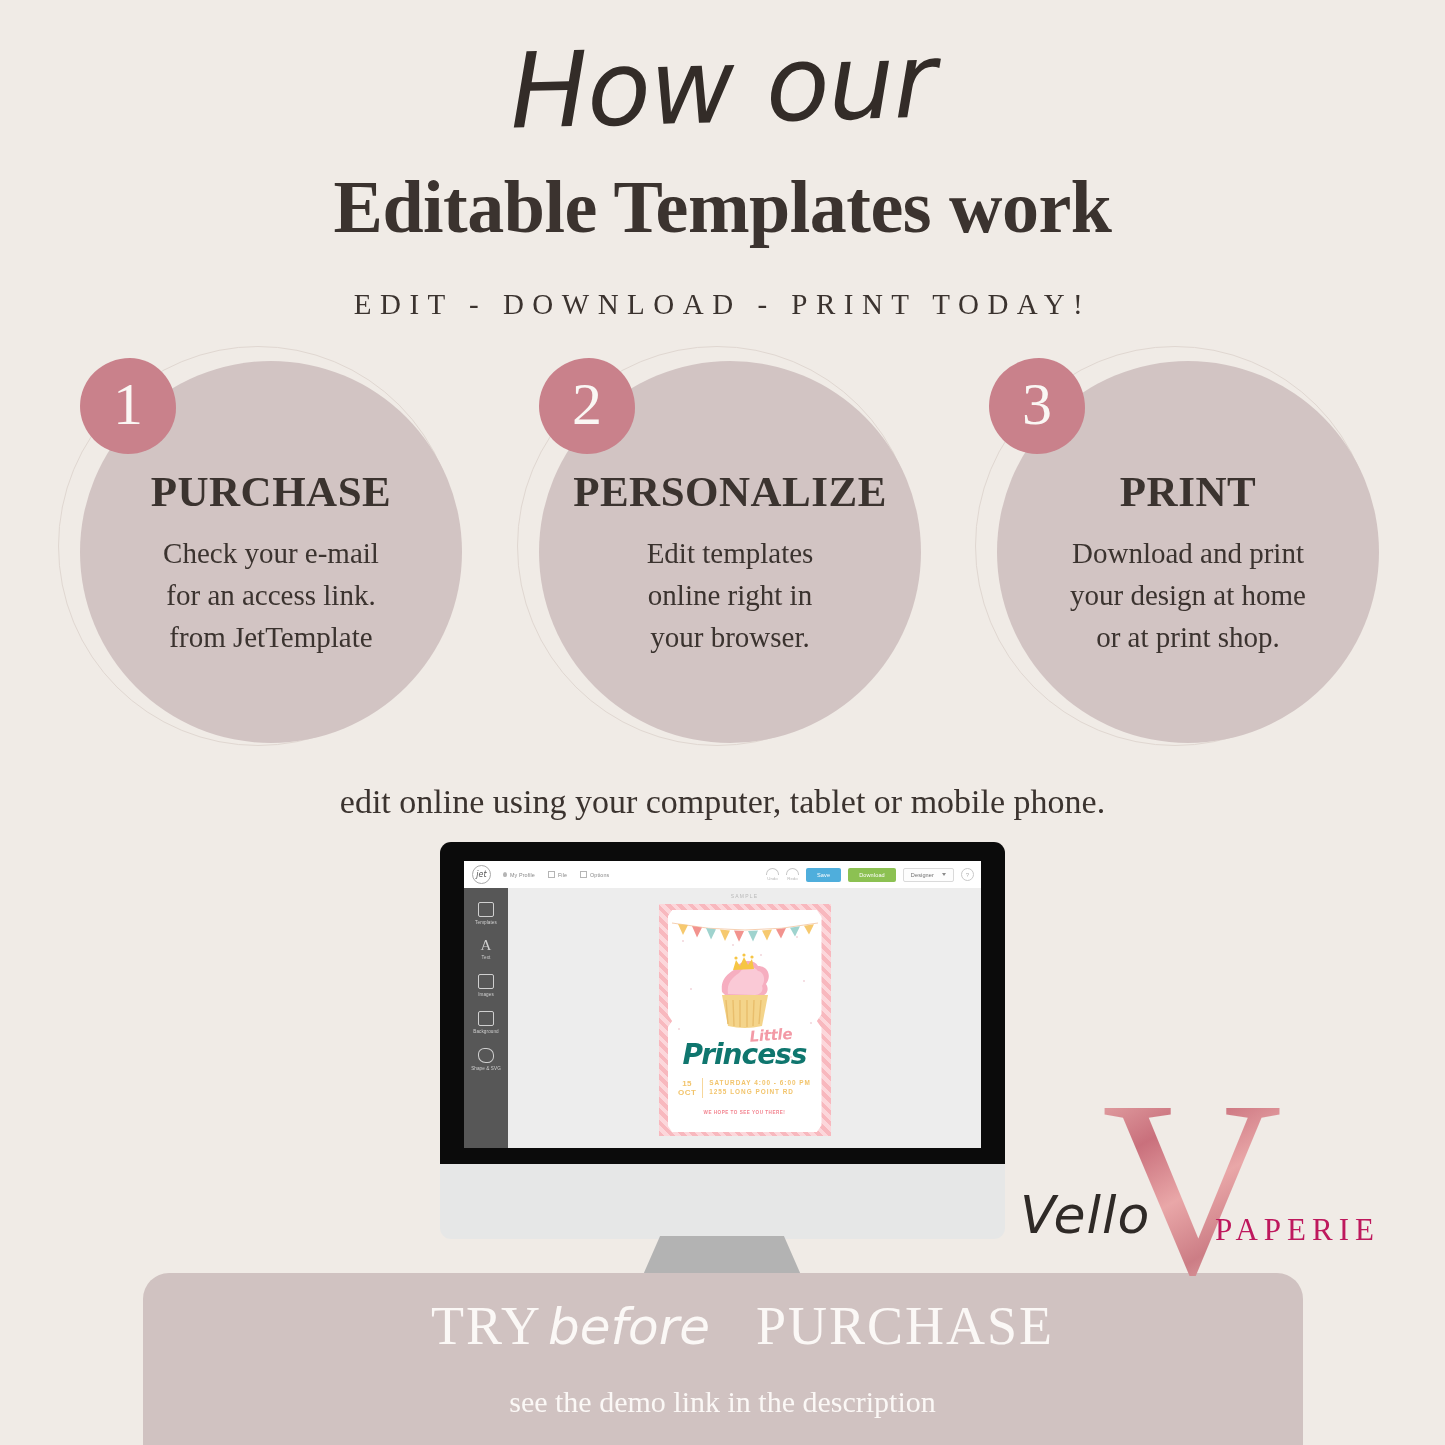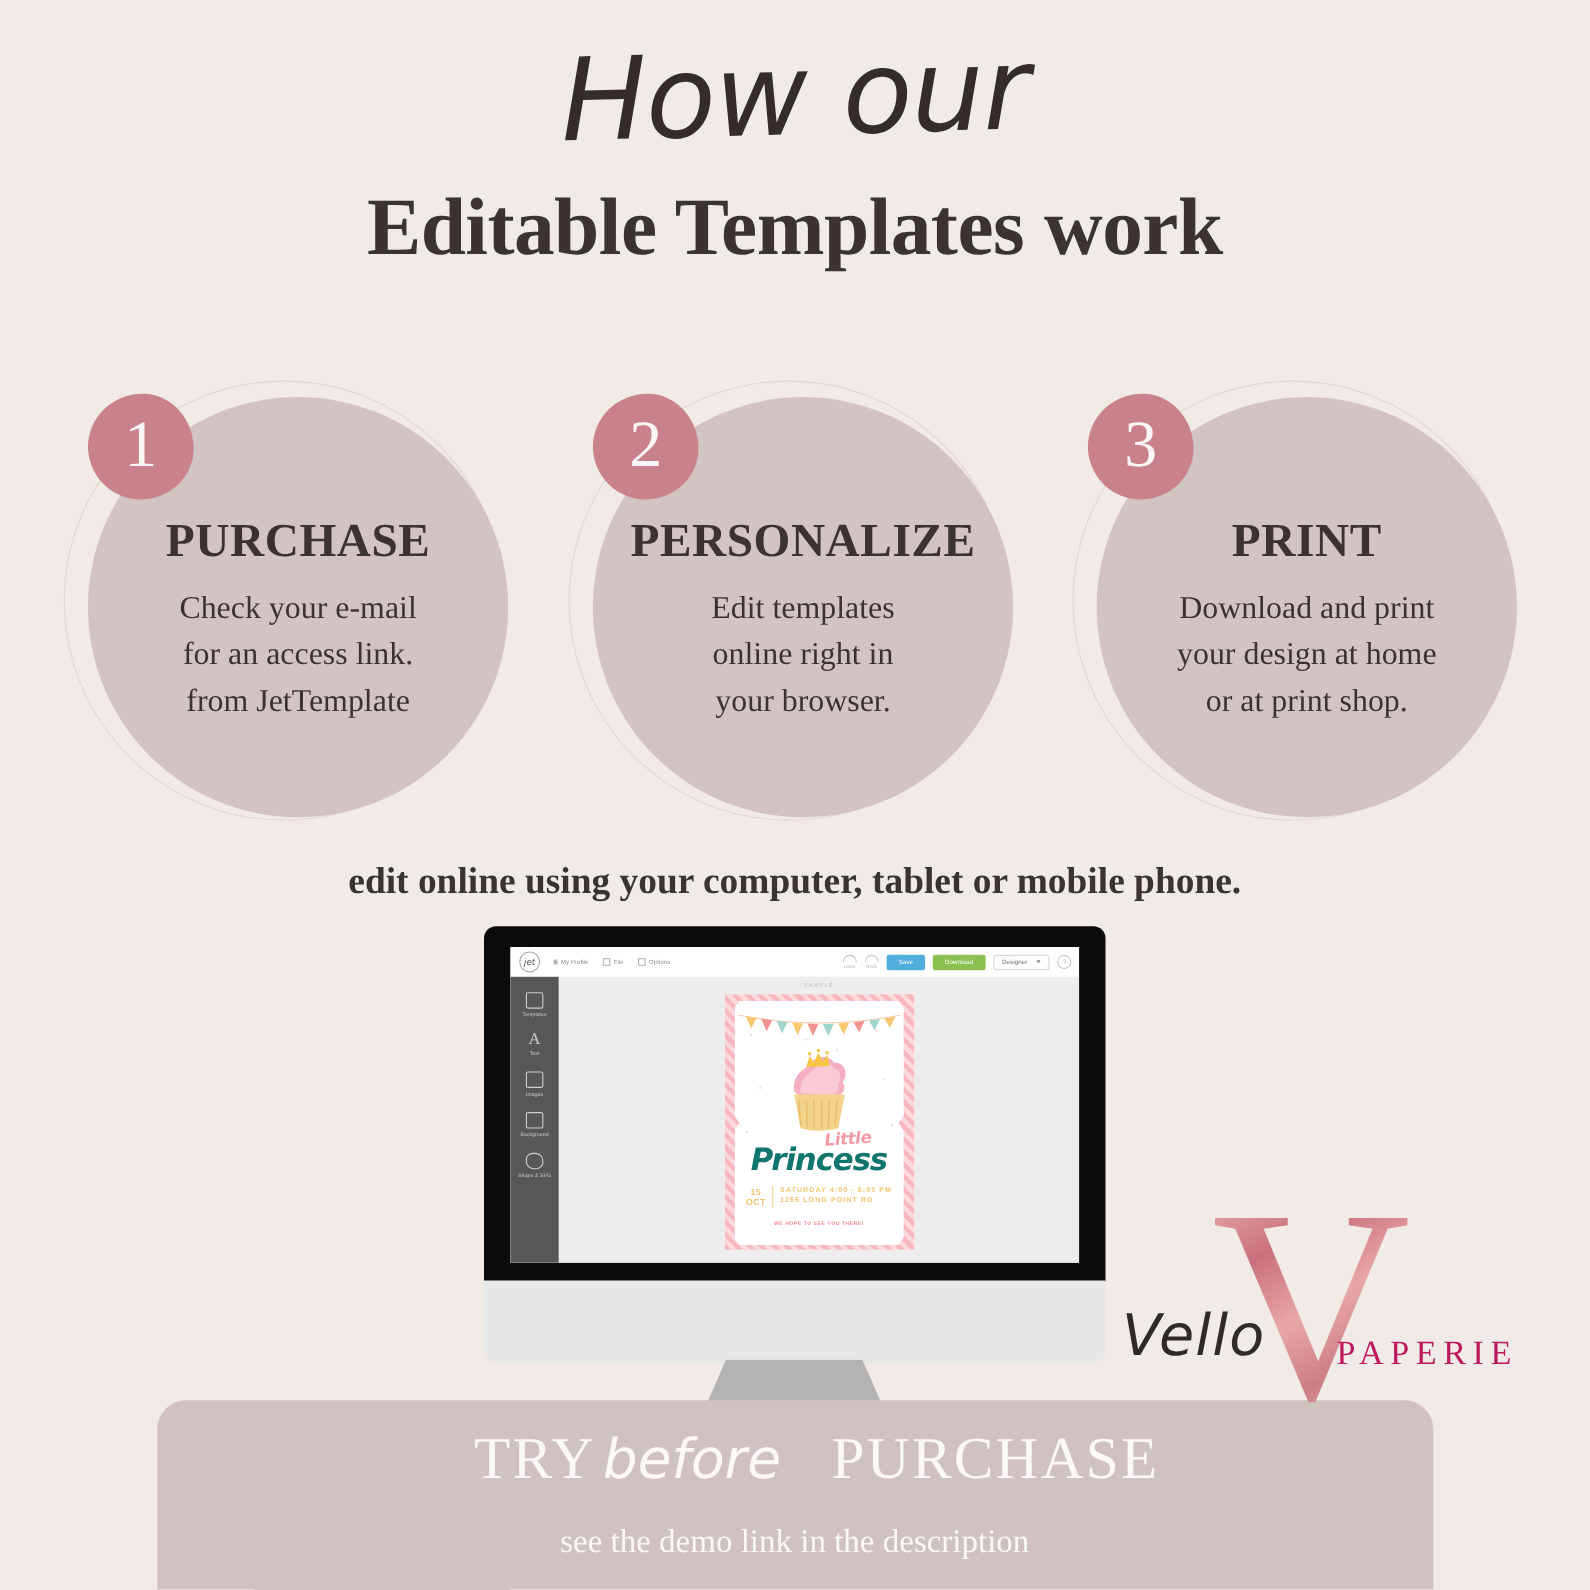--- a/index.html
+++ b/index.html
@@ -78,21 +78,21 @@
   .step-desc{
     font-family:"Liberation Serif", serif;
     font-size:29px;line-height:1.45;color:#3B332F;
     text-align:center;white-space:pre-line;
   }
 
   
   .caption{
     position:absolute;top:783px;left:0;width:100%;text-align:center;
     font-family:"Liberation Serif", serif;
-    font-size:34px;color:#3B332F;font-weight:bold;
+    font-size:34px;color:#3B332F;
   }
 
   
   .monitor{position:absolute;left:440px;top:842px;width:565px;height:415px;}
   .bezel{
     position:absolute;left:0;top:0;width:565px;height:325px;
     background:#0B0B0B;border-radius:11px 11px 3px 3px;
   }
   .chin{
     position:absolute;left:0;top:322px;width:565px;height:75px;
@@ -271,20 +271,21 @@
     color:#be185d;letter-spacing:6px;
   }
 </style>
 </head>
 <body>
 
 <div class="stage">
 
   <div class="hdr-script">How our</div>
   <div class="hdr-main">Editable Templates work</div>
+  <div class="hdr-sub">EDIT - DOWNLOAD - PRINT TODAY!</div>
 
   <div class="steps">
 
     <div class="step s1">
       <div class="ring"></div>
       <div class="disc"></div>
       <div class="badge">1</div>
       <div class="step-body">
         <div class="step-title">PURCHASE</div>
         <div class="step-desc">Check your e-mail

